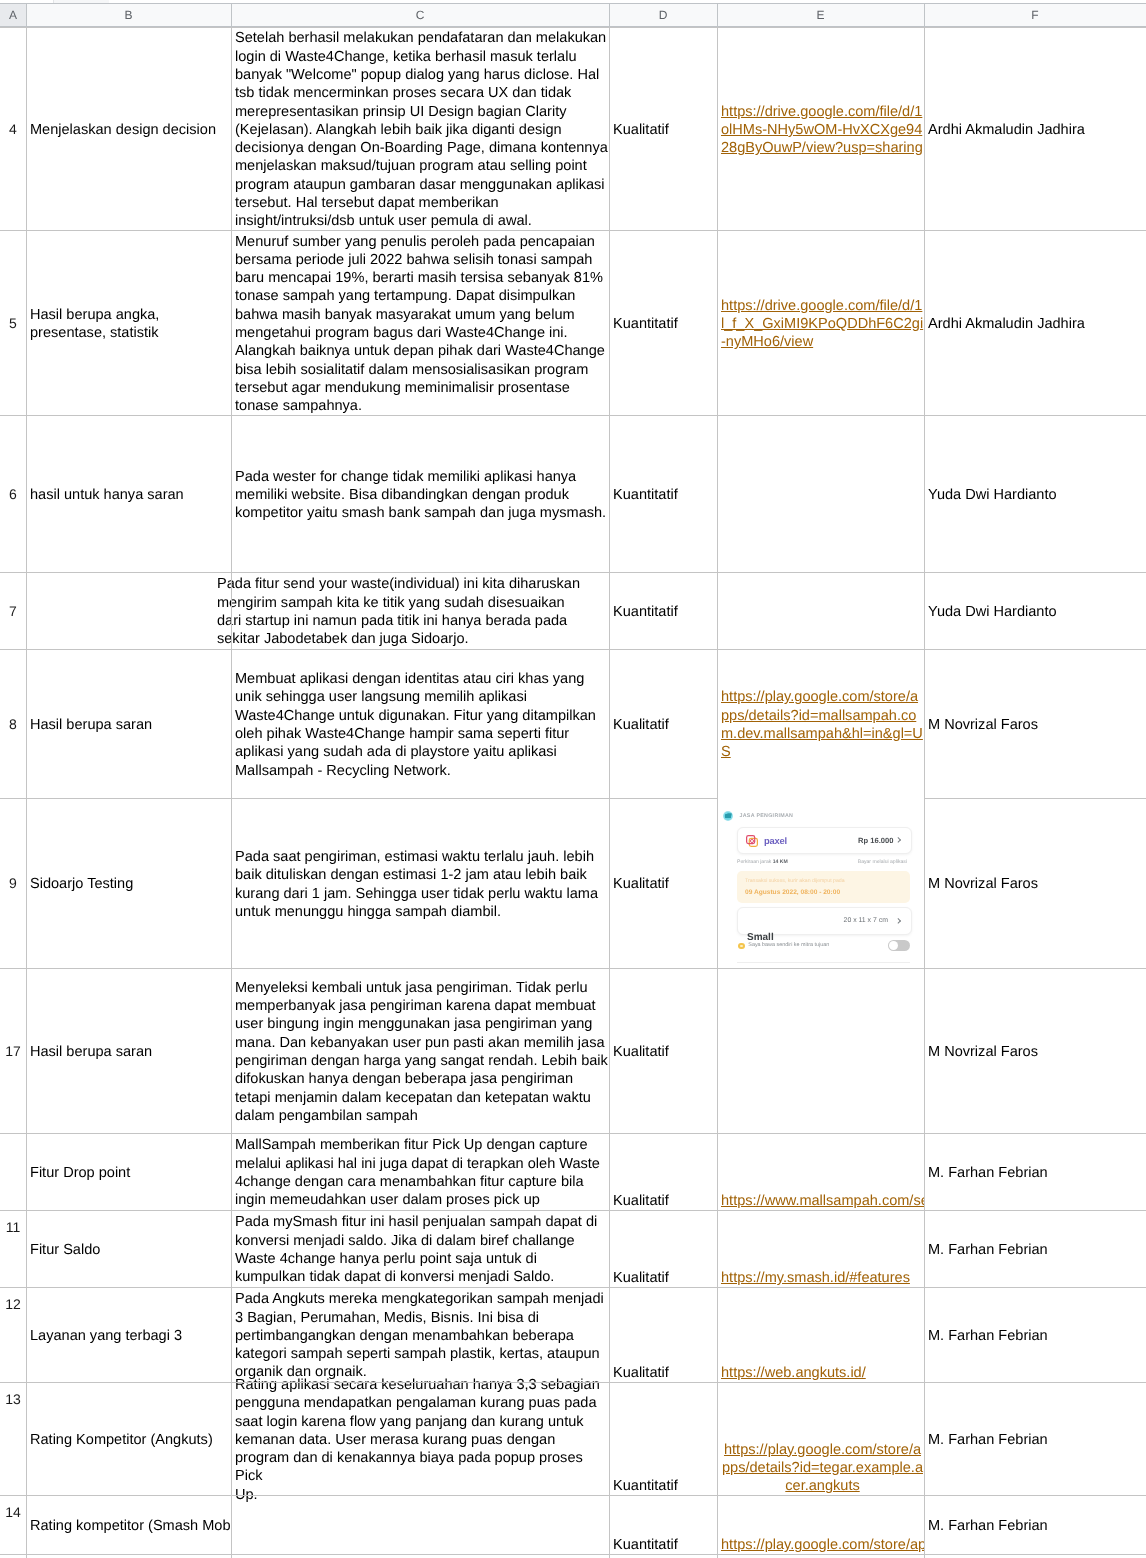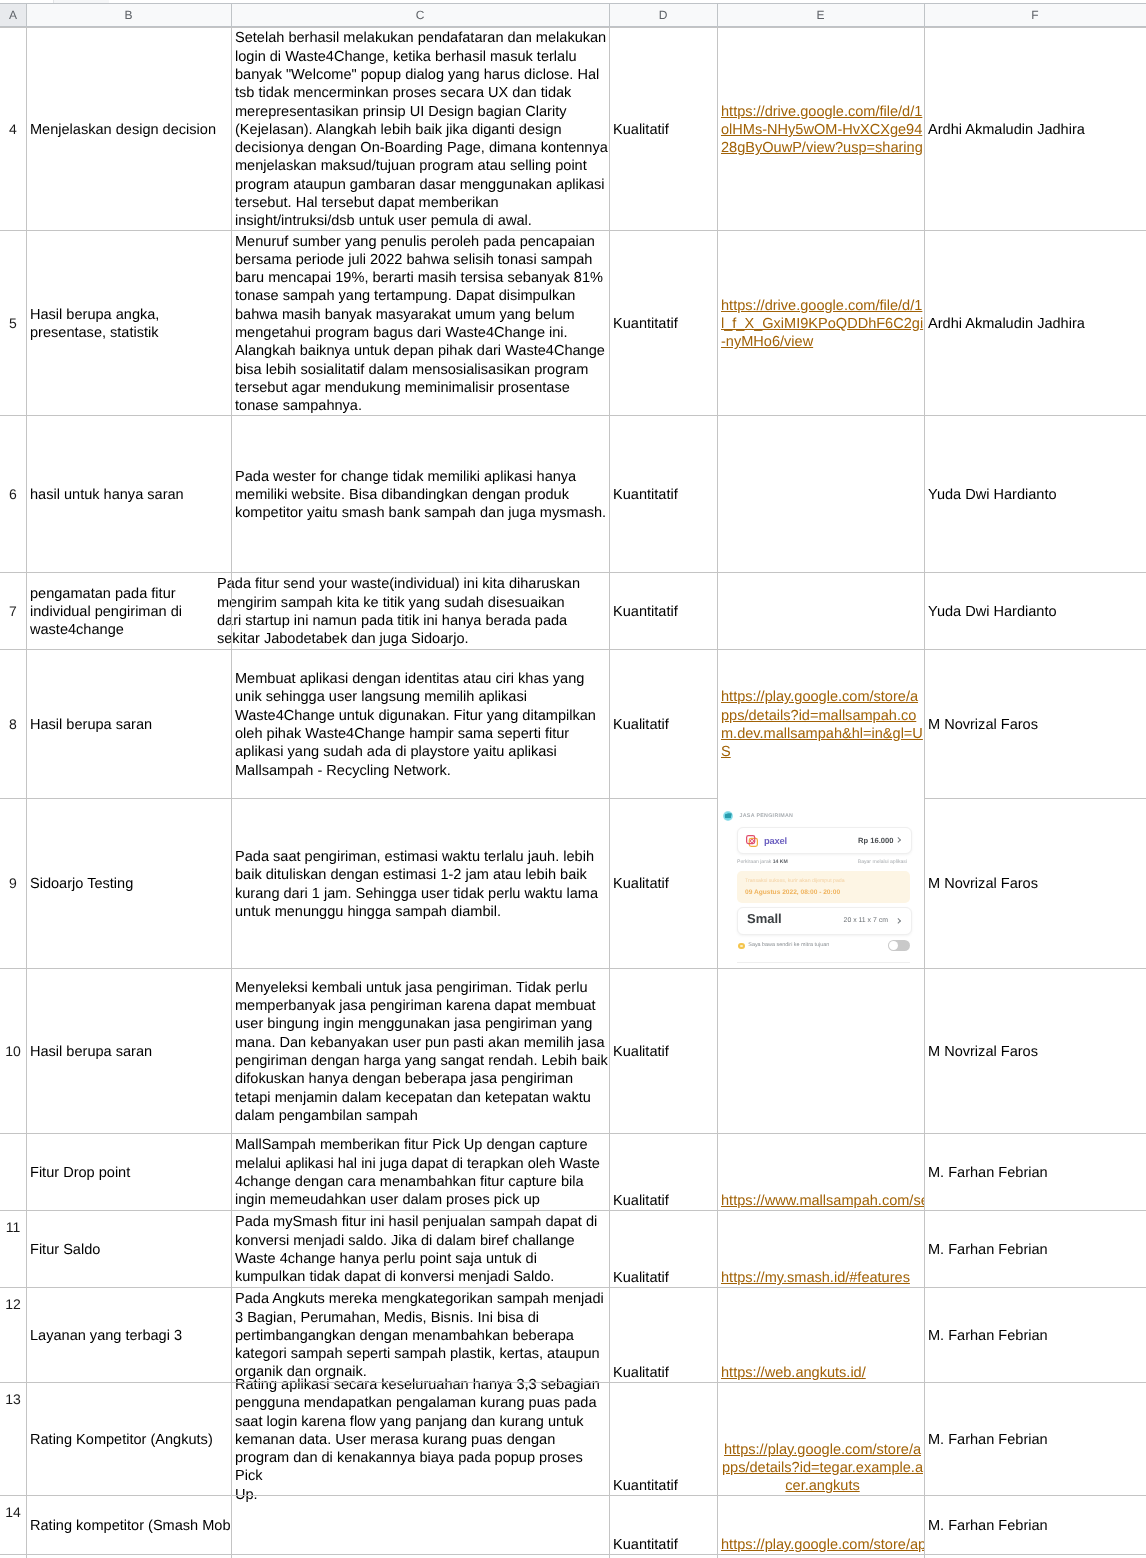--- a/index.html
+++ b/index.html
@@ -70,21 +70,21 @@
               transform:rotate(45deg);}
   .shot .meta{position:absolute;top:61px;font-size:5.1px;color:#a7abaf;}
   .shot .meta.l{left:19px;}
   .shot .meta.r{right:17px;}
   .shot .meta b{color:#5f6368;font-weight:700;}
   .shot .notice{position:absolute;left:19px;top:73px;width:173px;height:32px;
                 background:#fdf5e4;border-radius:5px;}
   .shot .notice .n1{position:absolute;left:8px;top:6.5px;font-size:5.2px;color:#f3d1a2;}
   .shot .notice .n2{position:absolute;left:8px;top:17.5px;font-size:6.6px;color:#efb35d;font-weight:700;}
   .shot .card2{top:109px;width:173px;height:26px;}
-  .shot .sizelbl{position:absolute;left:9px;top:3px;font-size:13px;font-weight:700;color:#3c4043;}
+  .shot .sizelbl{position:absolute;left:9px;top:24px;font-size:10px;font-weight:700;color:#3c4043;}
   .shot .sizeval{position:absolute;left:105.6px;top:9.3px;white-space:nowrap;font-size:6.9px;color:#6b7075;}
       .shot .chev2{position:absolute;left:157.5px;top:11px;width:3.4px;height:3.4px;
                border-right:0.9px solid #7a7f84;border-top:0.9px solid #7a7f84;
                transform:rotate(45deg);}
   .shot .bullet{position:absolute;left:20.4px;top:144.5px;width:6.2px;height:6.2px;border-radius:50%;
                 background:#f4c54e;}
   .shot .bullet:after{content:"";position:absolute;left:2px;top:2px;width:2.2px;height:2.2px;
                 border-radius:50%;background:#fdeec2;}
   .shot .selflbl{position:absolute;left:30.3px;top:144.2px;font-size:5.4px;color:#8b9094;}
   .shot .toggle{position:absolute;left:170px;top:142px;width:22px;height:11px;border-radius:6px;
@@ -157,23 +157,20 @@
     </div>
 <div class="cell mid clip" style="left:609px;top:415px;width:108px;height:157px">
       <span class="tx">Kuantitatif</span>
     </div>
 <div class="cell mid ovf" style="left:717px;top:415px;width:207px;height:157px"></div>
 <div class="cell mid clip" style="left:924px;top:415px;width:222px;height:157px">
       <span class="tx">Yuda Dwi Hardianto</span>
     </div>
 
 <div class="rnum" style="top:572px;height:77px">7</div>
-<div class="cell mid ovf" style="left:26px;top:572px;width:205px;height:77px">
-      <span class="tx"><span>pengamatan pada fitur</span><br><span>individual pengiriman di</span><br><span>waste4change</span></span>
-    </div>
 <div class="cell mid ovf" style="left:213px;top:572px;width:378px;height:77px">
       <span class="tx"><span>Pada fitur send your waste(individual) ini kita diharuskan</span><br><span>mengirim sampah kita ke titik yang sudah disesuaikan</span><br><span>dari startup ini namun pada titik ini hanya berada pada</span><br><span>sekitar Jabodetabek dan juga Sidoarjo.</span></span>
     </div>
 <div class="cell mid clip" style="left:609px;top:572px;width:108px;height:77px">
       <span class="tx">Kuantitatif</span>
     </div>
 <div class="cell mid ovf" style="left:717px;top:572px;width:207px;height:77px"></div>
 <div class="cell mid clip" style="left:924px;top:572px;width:222px;height:77px">
       <span class="tx">Yuda Dwi Hardianto</span>
     </div>
@@ -203,21 +200,21 @@
       <span class="tx"><span>Pada saat pengiriman, estimasi waktu terlalu jauh. lebih</span><br><span>baik dituliskan dengan estimasi 1-2 jam atau lebih baik</span><br><span>kurang dari 1 jam. Sehingga user tidak perlu waktu lama</span><br><span>untuk menunggu hingga sampah diambil.</span></span>
     </div>
 <div class="cell mid clip" style="left:609px;top:798px;width:108px;height:170px">
       <span class="tx">Kualitatif</span>
     </div>
 <div class="cell mid ovf" style="left:717px;top:798px;width:207px;height:170px"></div>
 <div class="cell mid clip" style="left:924px;top:798px;width:222px;height:170px">
       <span class="tx">M Novrizal Faros</span>
     </div>
 
-<div class="rnum" style="top:968px;height:165px">10</div>
+<div class="rnum" style="top:968px;height:165px">17</div>
 <div class="cell mid ovf" style="left:26px;top:968px;width:205px;height:165px">
       <span class="tx"><span>Hasil berupa saran</span></span>
     </div>
 <div class="cell mid ovf" style="left:231px;top:968px;width:378px;height:165px">
       <span class="tx"><span>Menyeleksi kembali untuk jasa pengiriman. Tidak perlu</span><br><span>memperbanyak jasa pengiriman karena dapat membuat</span><br><span>user bingung ingin menggunakan jasa pengiriman yang</span><br><span>mana. Dan kebanyakan user pun pasti akan memilih jasa</span><br><span>pengiriman dengan harga yang sangat rendah. Lebih baik</span><br><span>difokuskan hanya dengan beberapa jasa pengiriman</span><br><span>tetapi menjamin dalam kecepatan dan ketepatan waktu</span><br><span>dalam pengambilan sampah</span></span>
     </div>
 <div class="cell mid clip" style="left:609px;top:968px;width:108px;height:165px">
       <span class="tx">Kualitatif</span>
     </div>
 <div class="cell mid ovf" style="left:717px;top:968px;width:207px;height:165px"></div>

